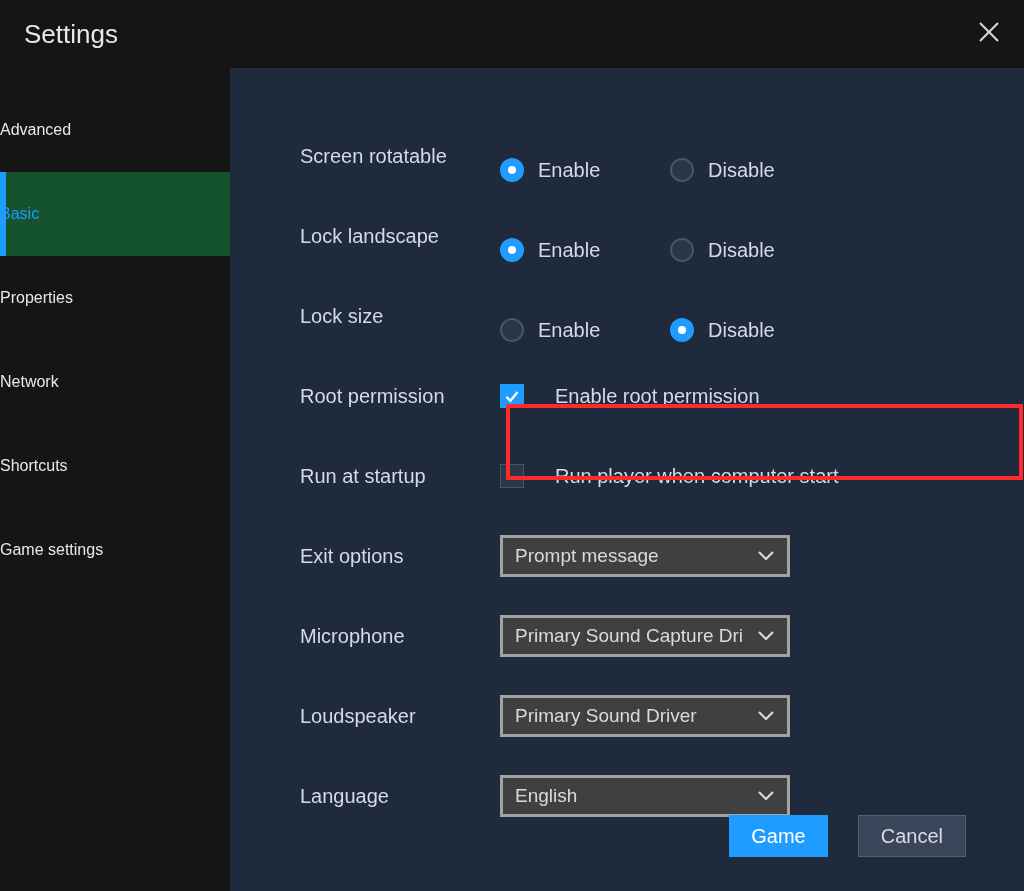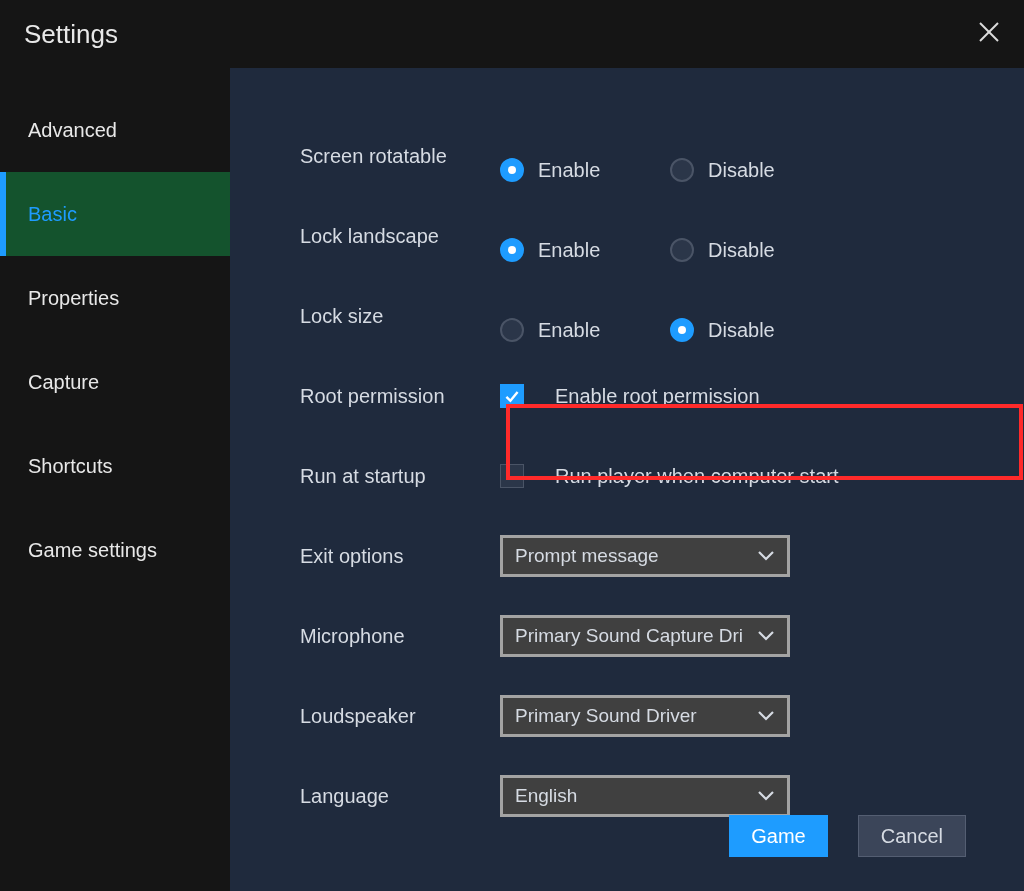--- a/index.html
+++ b/index.html
@@ -33,23 +33,22 @@
     width: 230px;
     background: #151515;
     padding-top: 20px;
     display: flex;
     flex-direction: column;
   }
   .sidebar-item {
     height: 84px;
     display: flex;
     align-items: center;
-    padding-left: 28px;
     color: #e8e8e8;
-    font-size: 20px;
+    font-size: 16px;
     cursor: pointer;
     position: relative;
   }
   .sidebar-item.active {
     background: #14532d;
     color: #1e9cff;
   }
   .sidebar-item.active::before {
     content: "";
     position: absolute;
@@ -210,21 +209,21 @@
       <div class="sidebar-item">
         <span>Advanced</span>
       </div>
       <div class="sidebar-item active">
         <span>Basic</span>
       </div>
       <div class="sidebar-item">
         <span>Properties</span>
       </div>
       <div class="sidebar-item">
-        <span>Capture</span>
+        <span>Network</span>
       </div>
       <div class="sidebar-item">
         <span>Shortcuts</span>
       </div>
       <div class="sidebar-item">
         <span>Game settings</span>
       </div>
     </div>
 
     <div class="main">

